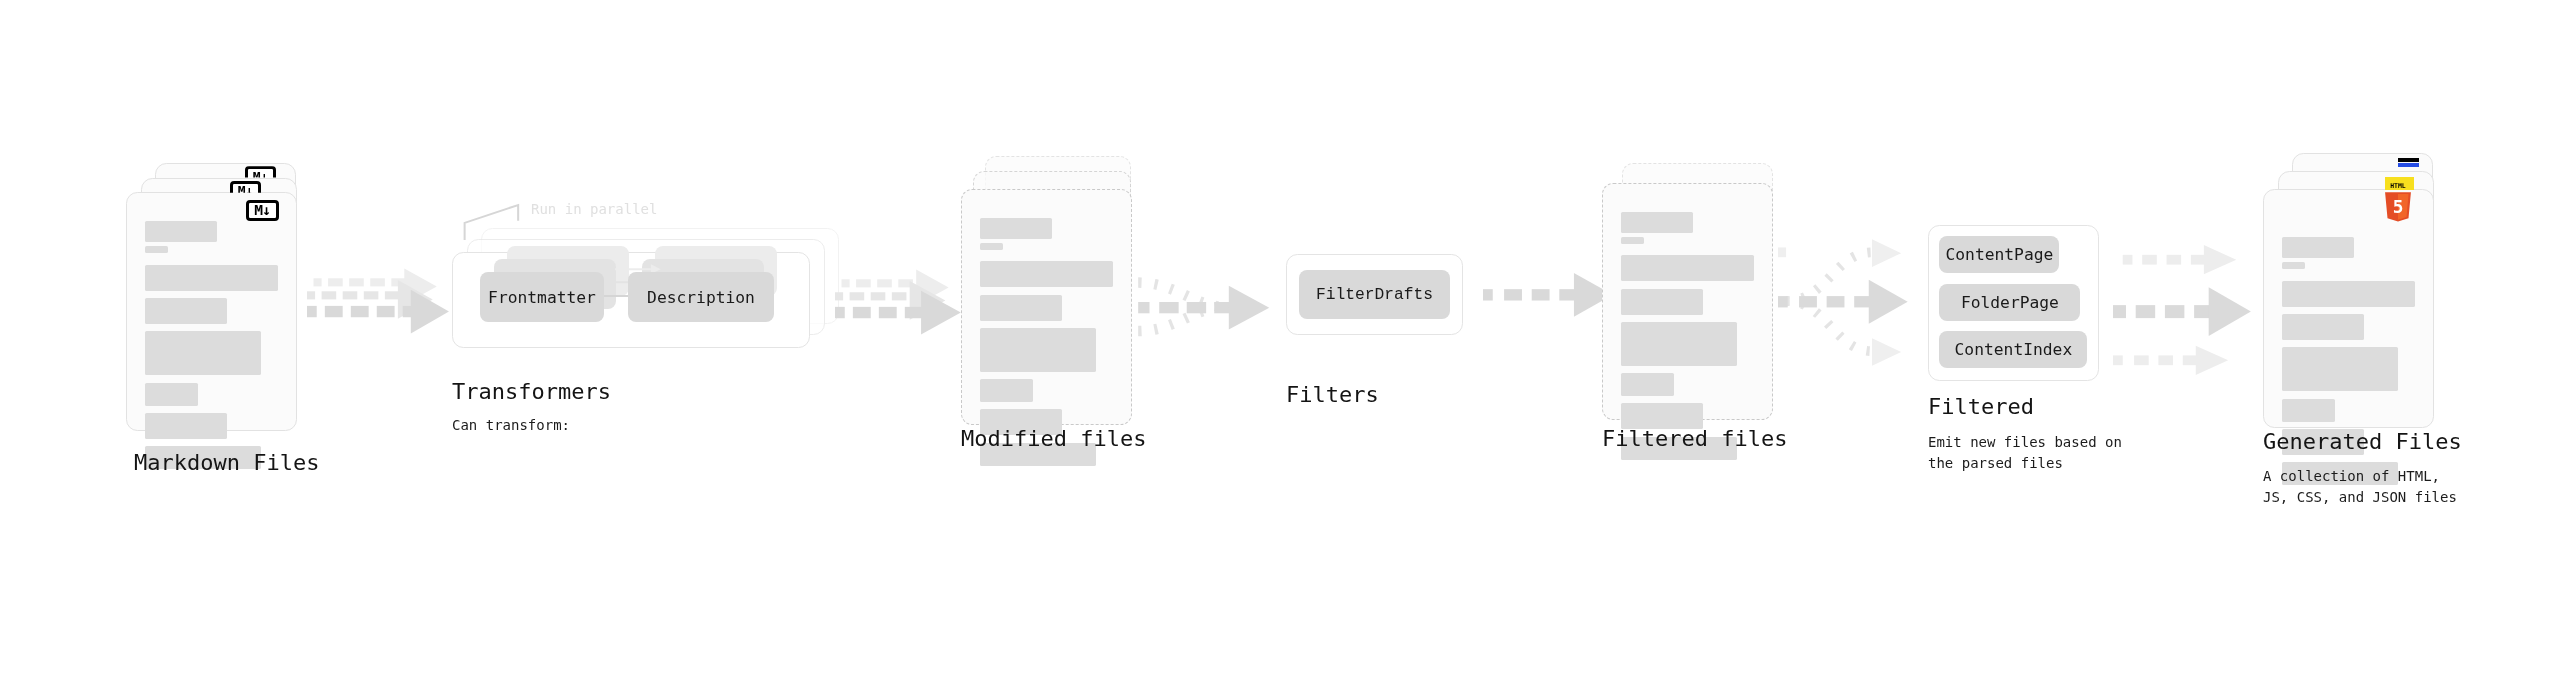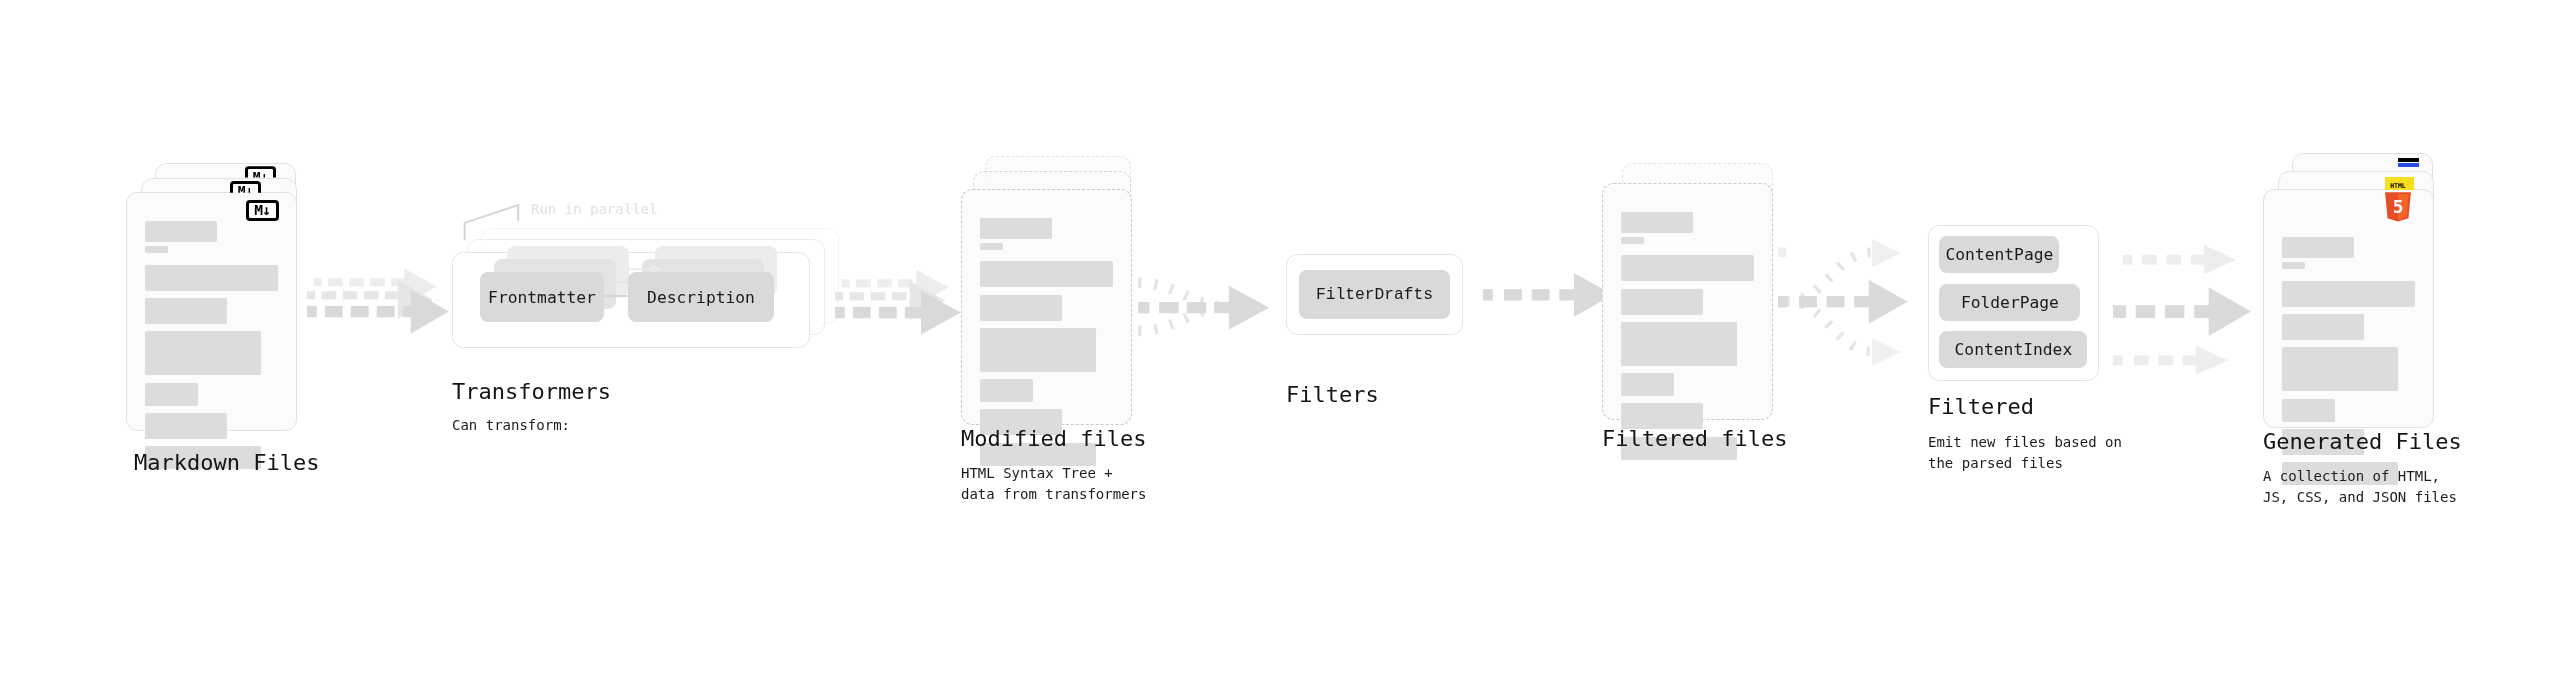--- a/index.html
+++ b/index.html
@@ -302,22 +302,20 @@
           <div class="line t-p2"></div>
           <div class="line t-p3"></div>
           <div class="line t-p4"></div>
           <div class="line t-p5"></div>
           <div class="line t-p6"></div>
         </div>
       </div>
     </div>
   </div>
   <div class="title" style="left:961px; top:426px;">Modified files</div>
-  <div class="caption" style="left:961px; top:463px;">HTML Syntax Tree +
-data from transformers</div>
 
   <div class="arrowsvg" style="left:1138px; top:268px;">
     <svg width="146" height="89" viewBox="0 0 180 110">
       <g stroke="#e4e4e4" stroke-width="13" fill="none" stroke-dasharray="4 16" stroke-linecap="butt">
         <path d="M0,18 C46,18 70,48 108,48"></path>
         <path d="M0,78 C46,78 70,48 108,48"></path>
       </g>
       <g fill="#dadada">
         <rect x="0" y="42" width="14" height="14"></rect>
           <rect x="26" y="42" width="24" height="14"></rect>

